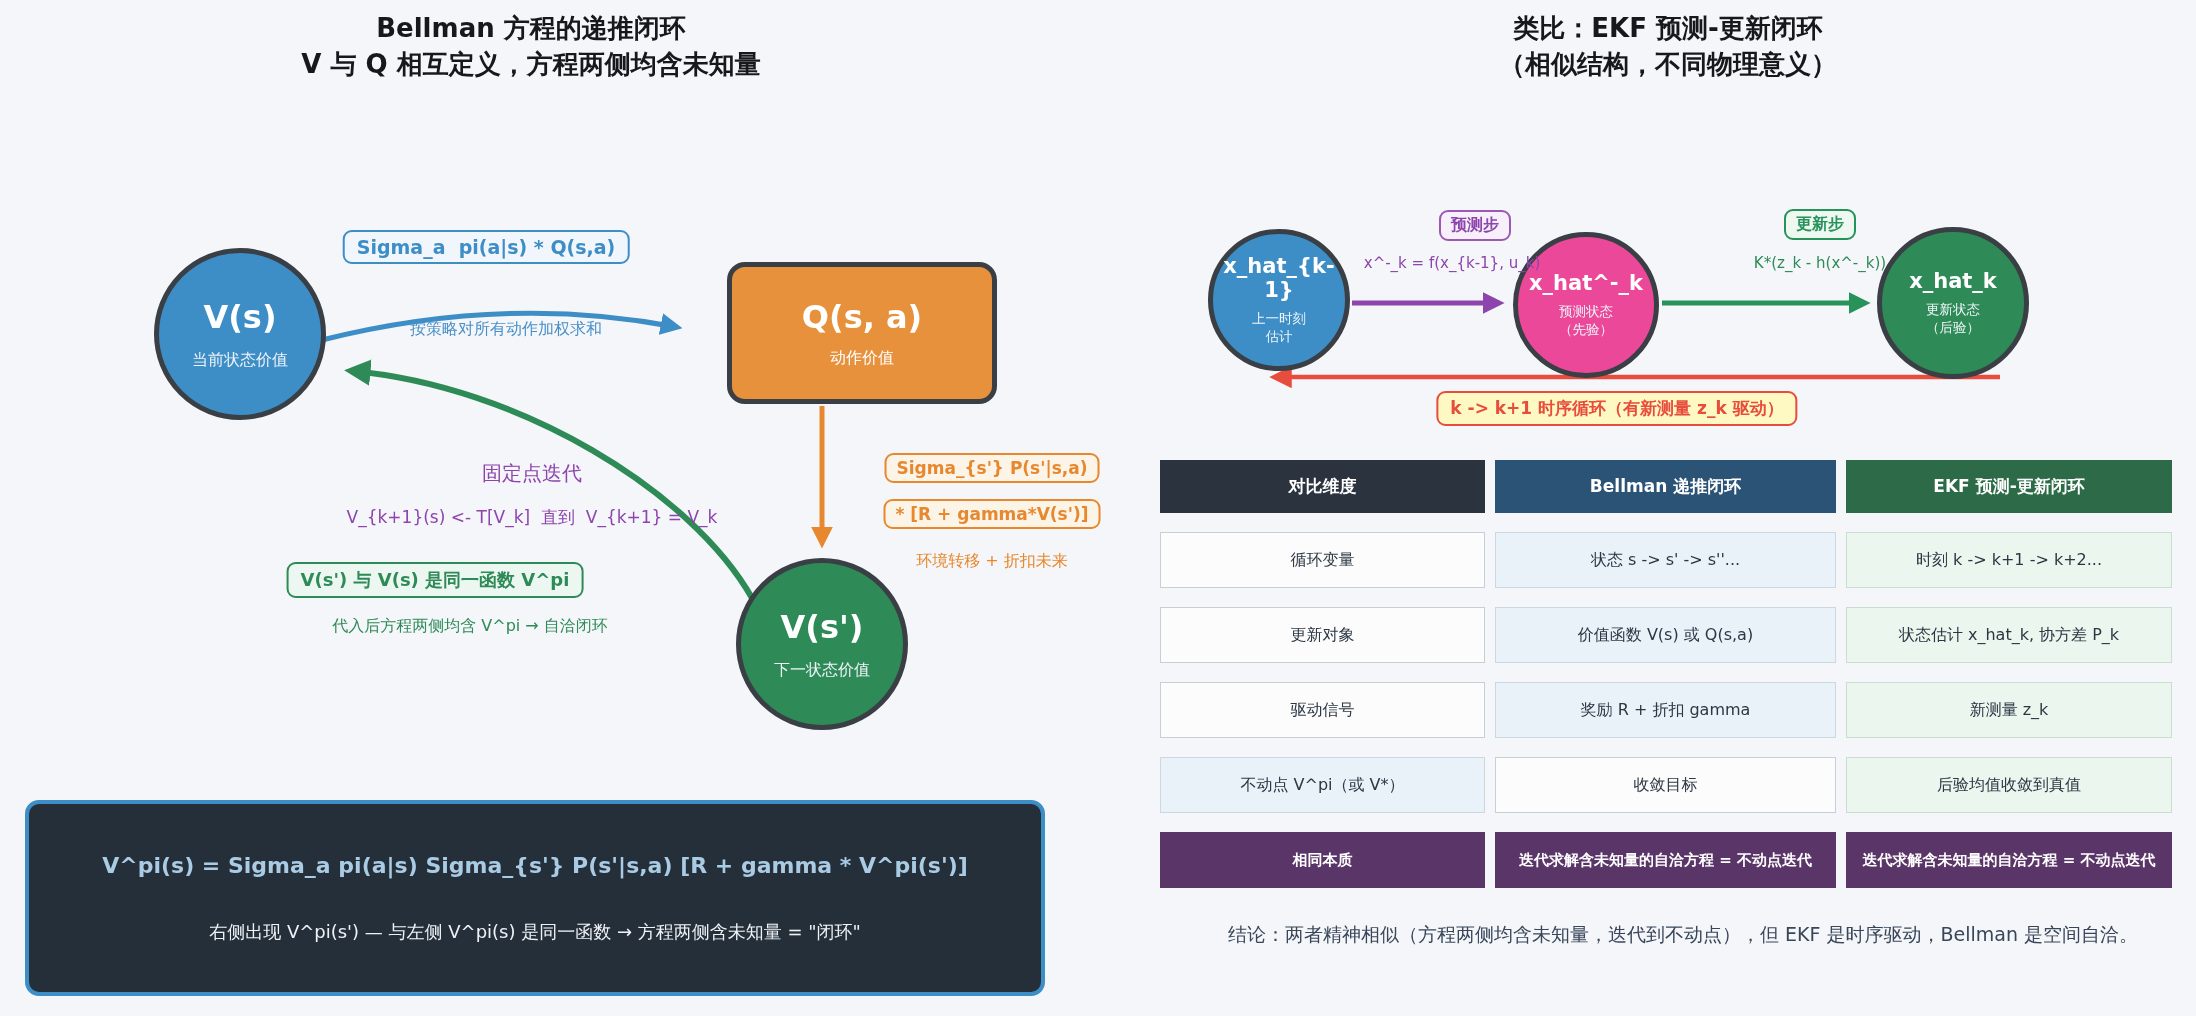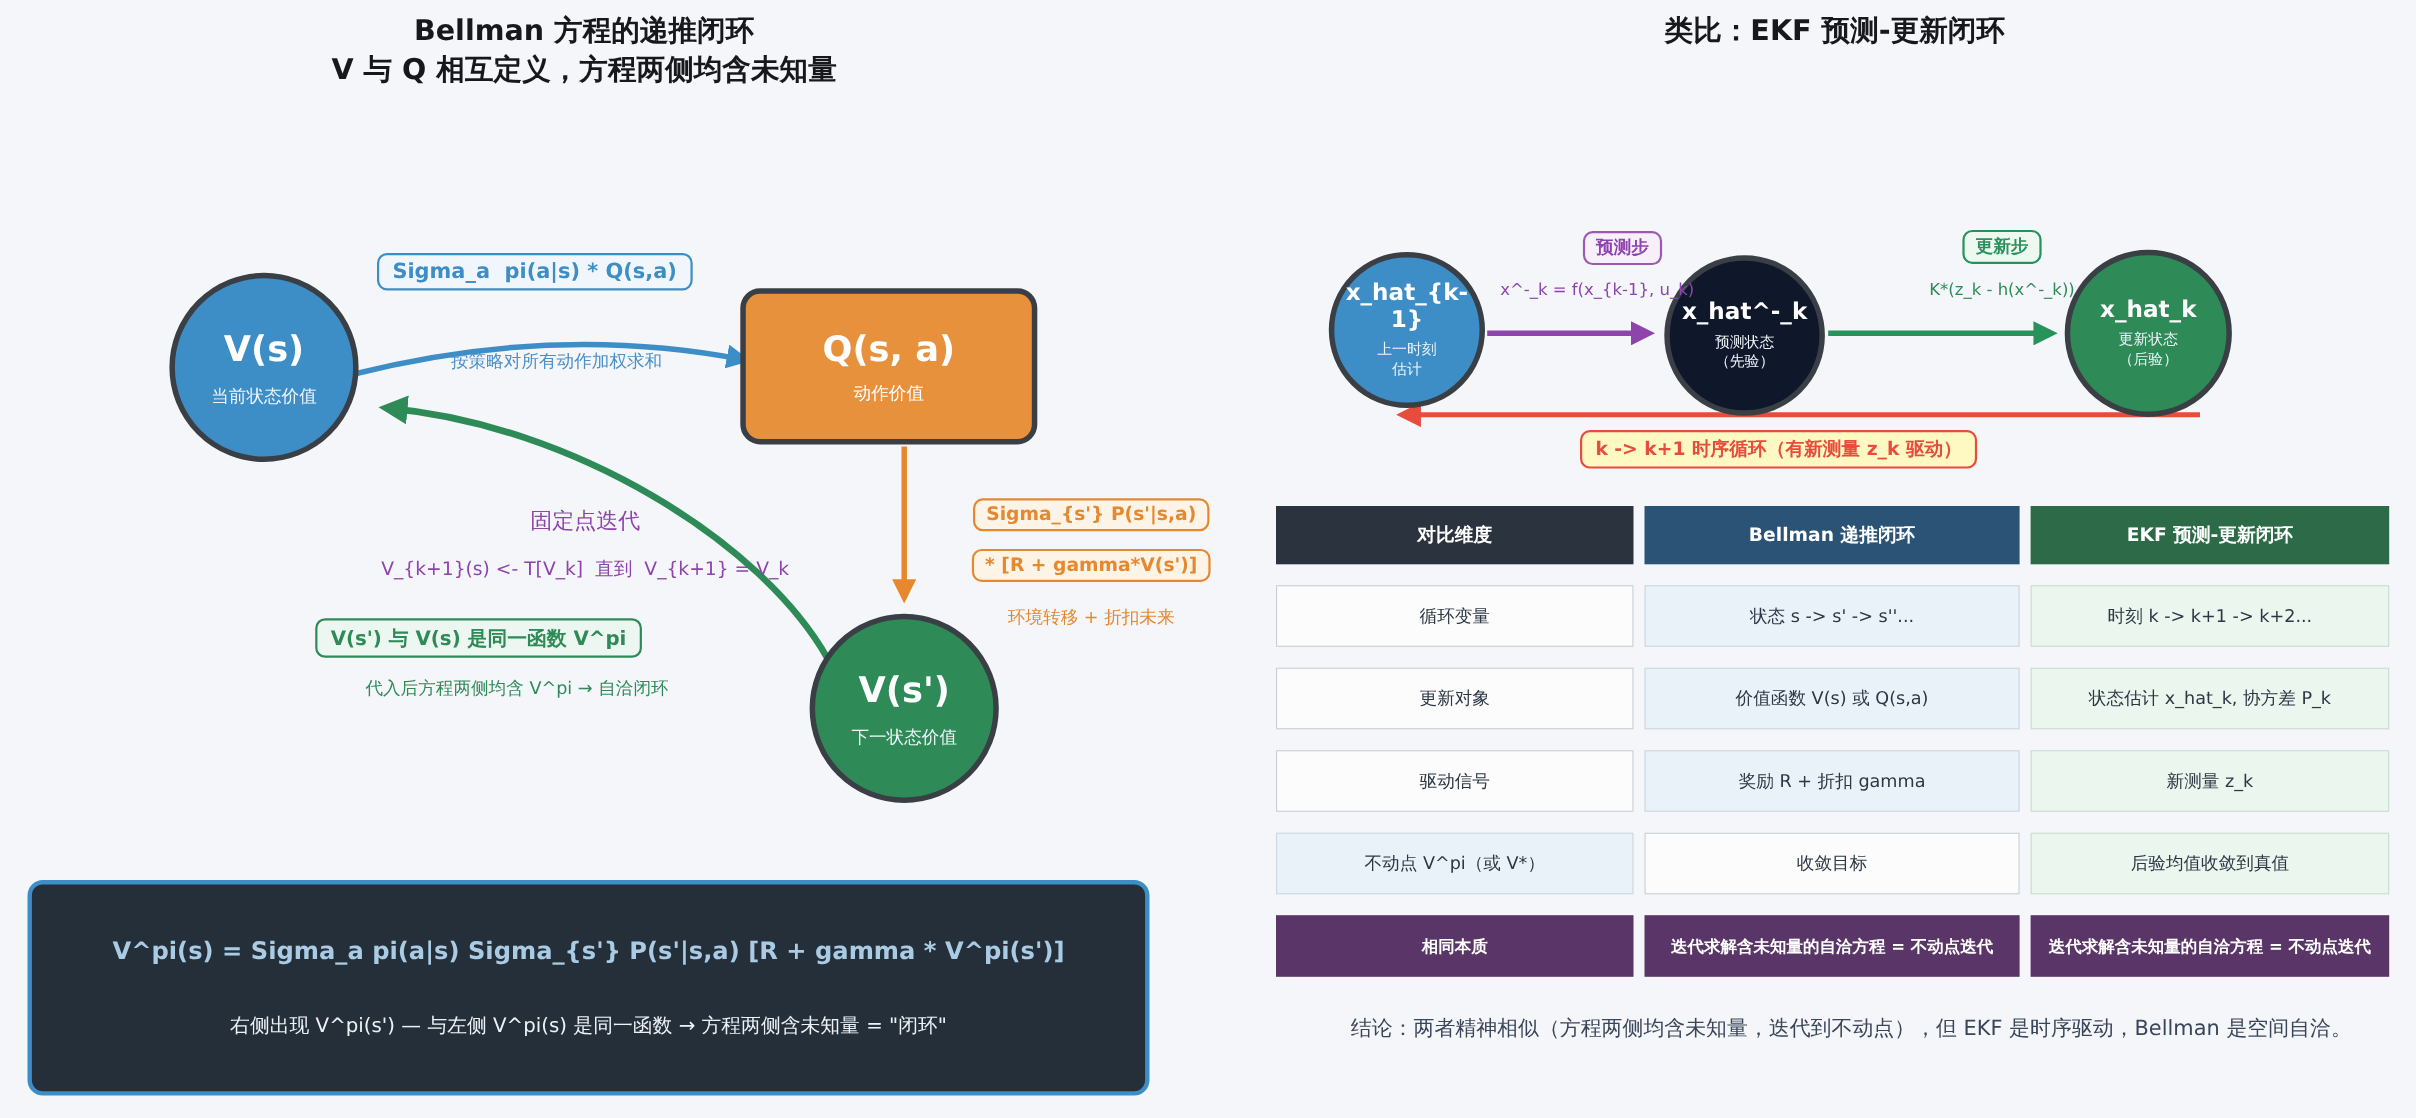--- a/index.html
+++ b/index.html
@@ -93,21 +93,21 @@
   <div class="cx title" style="left:531px;top:10px;">
     <div>Bellman 方程的递推闭环</div>
     <div>V 与 Q 相互定义，方程两侧均含未知量</div>
   </div>
 
   <div class="node" style="left:154px;top:248px;width:172px;height:172px;background:#3d8dc6;">
     <div class="big">V(s)</div>
     <div class="sub">当前状态价值</div>
   </div>
 
-  <div class="qbox" style="left:673px;top:262px;width:270px;height:142px;text-align:right;">
+  <div class="qbox" style="left:727px;top:262px;width:270px;height:142px;text-align:right;">
     <div class="big" style="font-weight:bold;font-size:32px;">Q(s, a)</div>
     <div class="sub" style="font-size:16px;margin-top:12px;">动作价值</div>
   </div>
 
   <div class="node" style="left:736px;top:558px;width:172px;height:172px;background:#2e8b57;">
     <div class="big">V(s')</div>
     <div class="sub">下一状态价值</div>
   </div>
 
   <div class="cx tag tag-blue" style="left:486px;top:230px;padding-left:12px;">Sigma_a  pi(a|s) * Q(s,a)</div>
@@ -122,31 +122,32 @@
   <div class="cx tag tag-orange" style="left:992px;top:499px;">* [R + gamma*V(s')]</div>
   <div class="cx note orange-t" style="left:992px;top:551px;">环境转移 + 折扣未来</div>
 
   <div class="eqbox">
     <div class="formula">V^pi(s) = Sigma_a pi(a|s) Sigma_{s'} P(s'|s,a) [R + gamma * V^pi(s')]</div>
     <div class="expl">右侧出现 V^pi(s') — 与左侧 V^pi(s) 是同一函数 → 方程两侧含未知量 = "闭环"</div>
   </div>
 
   <div class="cx title" style="left:1668px;top:10px;">
     <div>类比：EKF 预测-更新闭环</div>
+    <div>（相似结构，不同物理意义）</div>
   </div>
 
   <div class="node node-sm" style="left:1208px;top:229px;width:142px;height:142px;background:#3d8dc6;">
     <div class="big">x_hat_{k-1}</div>
     <div class="sub">
       <div>上一时刻</div>
       <div>估计</div>
     </div>
   </div>
 
-  <div class="node node-sm" style="left:1513px;top:232px;width:146px;height:146px;background:#0f172a;">
+  <div class="node node-sm" style="left:1513px;top:232px;width:146px;height:146px;background:#ec4899;">
     <div class="big">x_hat^-_k</div>
     <div class="sub">
       <div>预测状态</div>
       <div>（先验）</div>
     </div>
   </div>
 
   <div class="node node-sm" style="left:1877px;top:227px;width:152px;height:152px;background:#2e8b57;">
     <div class="big">x_hat_k</div>
     <div class="sub">

